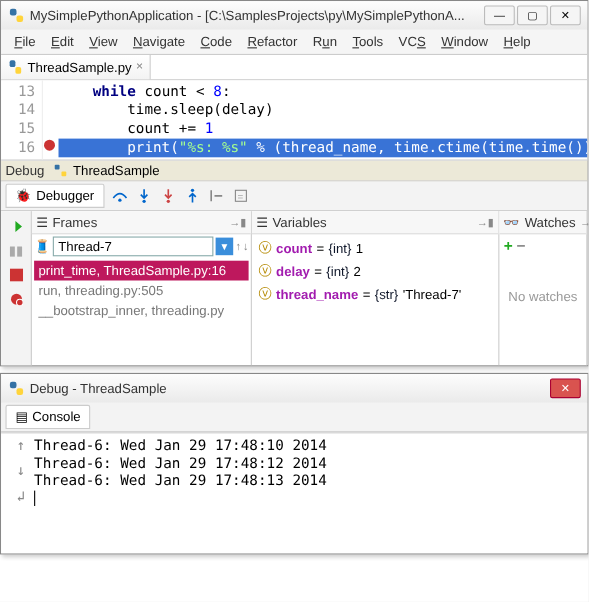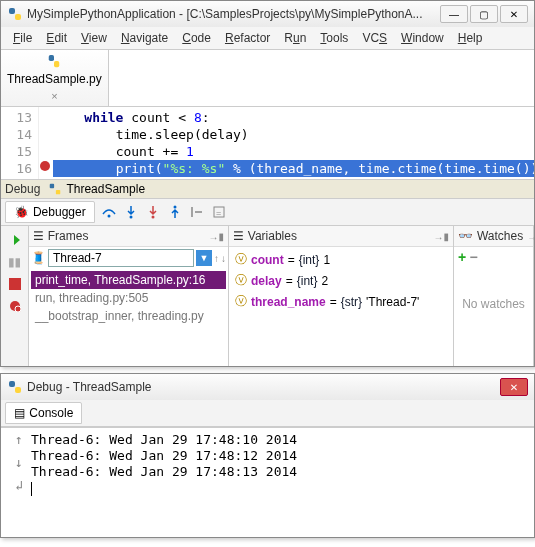--- a/index.html
+++ b/index.html
@@ -8,21 +8,21 @@
 .titlebar { display: flex; align-items: center; padding: 4px 6px; background: linear-gradient(#fdfdfd,#eaeaea); }
 .titlebar .ico { width: 16px; height: 16px; margin-right: 4px; display: inline-flex; align-items: center; justify-content: center; }
 .titlebar .title { flex: 1; font-size: 12px; color: #333; white-space: nowrap; overflow: hidden; text-overflow: ellipsis; }
 .winbtns { display: flex; gap: 2px; }
 .winbtn { width: 28px; height: 18px; border: 1px solid #bbb; background: #f5f5f5; display: flex; align-items: center; justify-content: center; font-size: 10px; border-radius: 2px; }
 .winbtn.close { background: #d9534f; color: #fff; border-color: #a03; }
 .menubar { display: flex; gap: 2px; padding: 2px 6px; border-bottom: 1px solid #ccc; background: #f5f5f5; }
 .menubar span { padding: 2px 6px; color: #333; }
 .menubar span u { text-decoration: underline; }
 .filetab-row { display: flex; align-items: center; background: #fff; border-bottom: 1px solid #ccc; }
-.filetab { display: flex; align-items: center; gap: 4px; padding: 4px 6px; border-right: 1px solid #ccc; background: linear-gradient(#fff,#f3f3f3); flex-direction: column; }
+.filetab { display: flex; align-items: center; gap: 4px; padding: 4px 6px; border-right: 1px solid #ccc; background: linear-gradient(#fff,#f3f3f3); }
 .filetab .x { color: #888; font-size: 11px; }
 .editor { display: flex; background: #fff; border-bottom: 1px solid #ccc; font-family: Consolas, monospace; font-size: 13px; position: relative; }
 .gutter { width: 38px; text-align: right; color: #999; padding: 2px 6px 2px 13px; border-right: 1px solid #eee; }
 .gutter div { height: 17px; line-height: 17px; }
 .gut2 { width: 14px; position: relative; }
 .bp { width: 10px; height: 10px; background: #c33; border-radius: 50%; position: absolute; left: 1px; top: 54px; }
 .code { flex: 1; padding: 2px 0; overflow: hidden; }
 .code div { height: 17px; line-height: 17px; white-space: pre; }
 .kw { color: #000080; font-weight: bold; }
 .num { color: #0000ff; }
@@ -41,21 +41,21 @@
 .panel { border-right: 1px solid #ccc; display: flex; flex-direction: column; }
 .panel-h { display: flex; align-items: center; padding: 3px 4px; border-bottom: 1px solid #ddd; background: #f7f7f7; font-size: 12px; color: #333; gap: 4px; }
 .panel-h .spacer { flex: 1; }
 .panel-body { flex: 1; overflow: hidden; padding: 2px; font-size: 12px; }
 .frames { width: 200px; }
 .threadsel { display: flex; align-items: center; padding: 2px; gap: 2px; }
 .threadsel .sel { flex: 1; background: #fff; border: 1px solid #8aa; display: flex; align-items: center; padding: 1px 4px; }
 .threadsel .dd { width: 16px; height: 16px; background: #3a8edb; color: #fff; display: flex; align-items: center; justify-content: center; font-size: 9px; }
 .stack { list-style: none; }
 .stack li { padding: 2px 4px; color: #777; white-space: nowrap; overflow: hidden; }
-.stack li.active { background: #701a75; color: #fff; }
+.stack li.active { background: #be185d; color: #fff; }
 .vars { flex: 1; }
 .varrow { padding: 2px 4px; display: flex; align-items: center; gap: 4px; }
 .varlabel { color: #a21caf; font-weight: bold; }
 .vartype { color: #0f172a; }
 .watches { width: 80px; }
 .watches .panel-body { color: #999; text-align: center; padding-top: 30px; }
 .console { font-family: Consolas, monospace; font-size: 13px; background: #fff; padding: 4px 6px; min-height: 110px; border-top: 1px solid #ccc; display: flex; }
 .console-side { width: 24px; display: flex; flex-direction: column; align-items: center; gap: 8px; color: #888; }
 .console-out { flex: 1; }
 .console-out div { height: 16px; }

